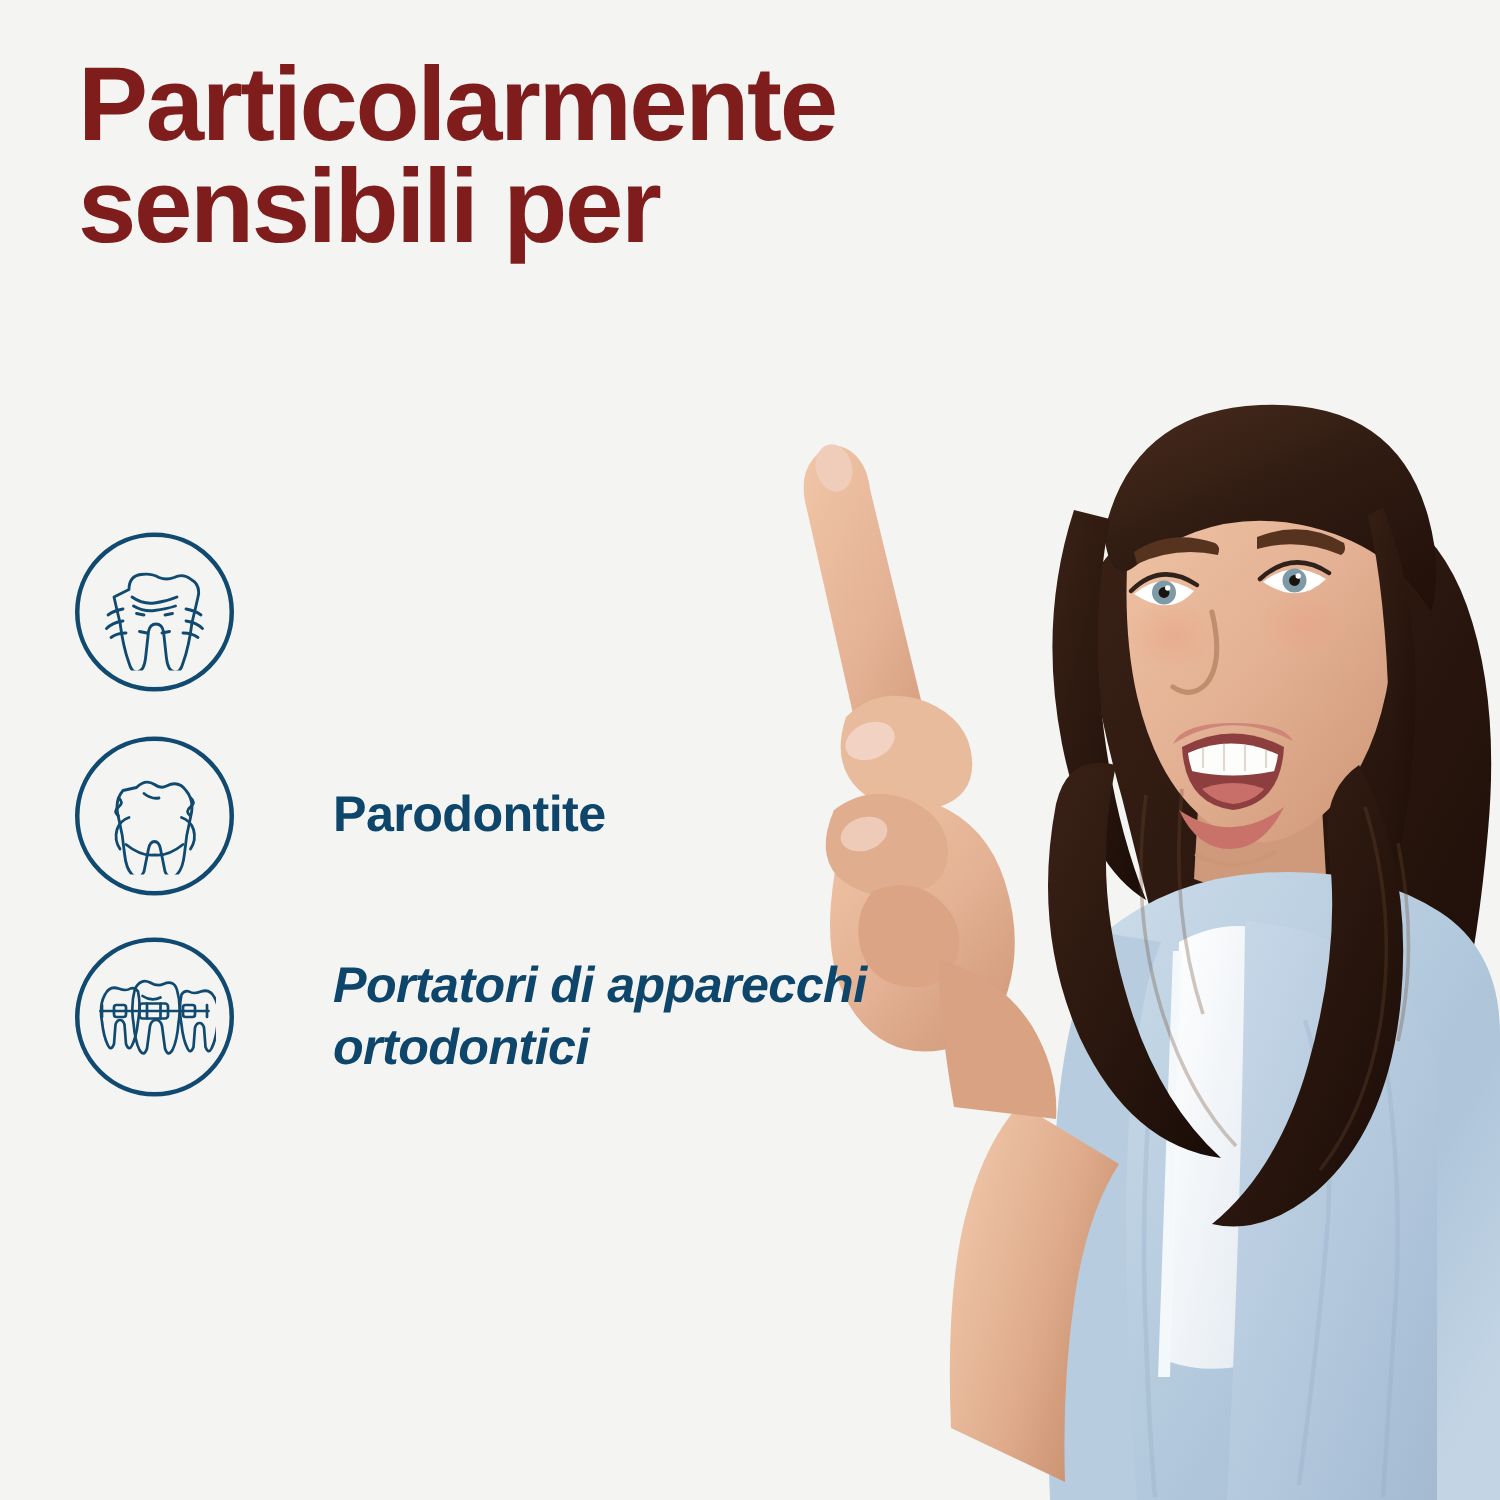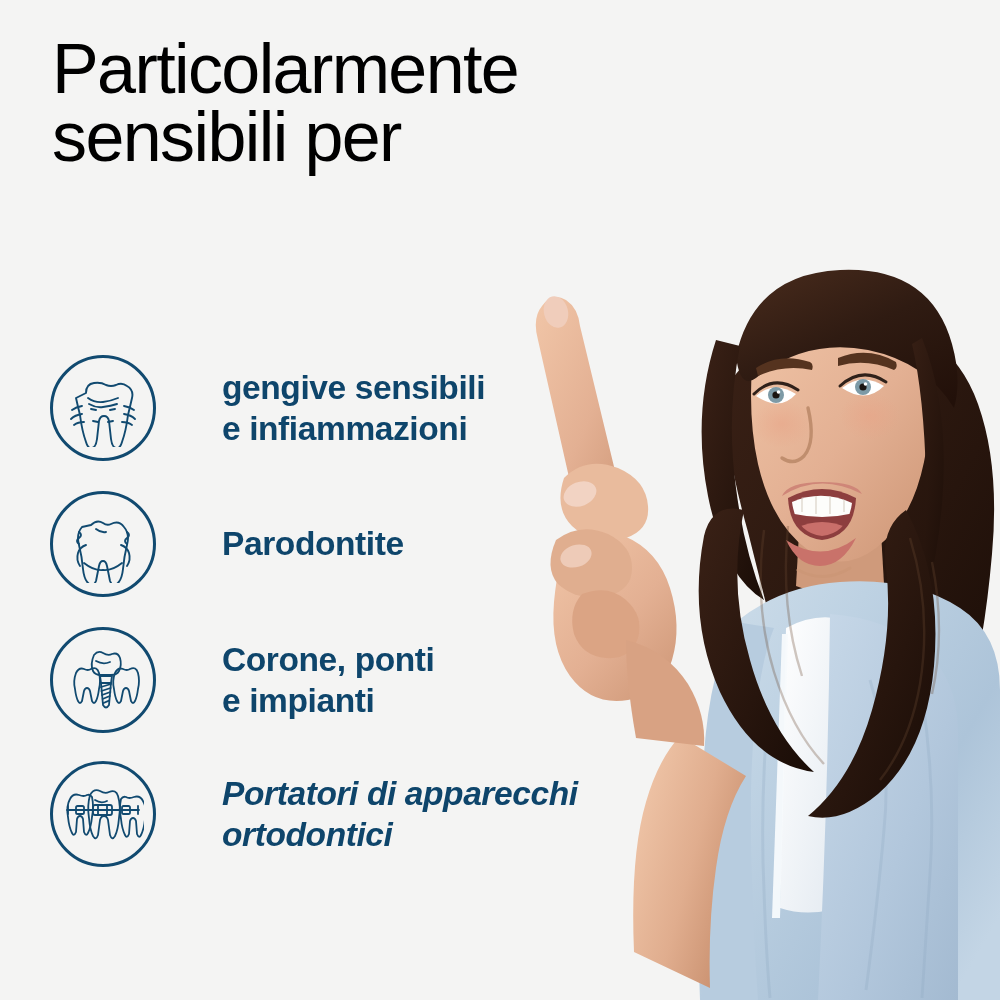--- a/index.html
+++ b/index.html
@@ -17,22 +17,22 @@
     width: 1000px; height: 1000px;
     background: #f4f4f3;
     overflow: hidden;
   }
 
   
   .heading {
     position: absolute;
     left: 52px; top: 36px;
     width: 820px;
-    color: #000000;
-    font-weight: 400;
+    color: #7f1d1d;
+    font-weight: 700;
     font-size: 70px;
     line-height: 0.97;
     letter-spacing: -1.6px;
   }
   .heading .hl { display: block; white-space: pre; }
 
   
   .features {
     position: absolute;
     left: 50px; top: 352px;
@@ -337,22 +337,20 @@
           <path d="M60 37 q6 1 10 4"></path>
           <path d="M60 45 q7 1 11 5"></path>
           <path d="M58 53 q6 0 10 3"></path>
 
           <path d="M27 40 l5 1"></path>
           <path d="M51 40 l-5 1"></path>
           <path d="M29 52 l5 1"></path>
           <path d="M49 52 l-5 1"></path>
         </svg>
       </div>
-      <div class="feature-label">gengive sensibili
-e infiammazioni</div>
     </div>
 
     <div class="feature-row r2">
       <div class="icon-badge">
         <svg width="78" height="78" viewBox="0 0 78 78" fill="none" stroke="#114a70" stroke-width="1.9" stroke-linecap="round" stroke-linejoin="round">
 
           <path d="M27 20 q6 -6 12 -2 q4 3 8 1 q8 -4 13 3 q6 7 3 18
                    q-3 12 -4 24 q-1 10 -5 14 q-5 5 -8 -2 l-3 -15 q-1 -5 -4 -5 q-3 0 -4 5
                    l-3 15 q-3 7 -8 2 q-4 -4 -5 -14 q-1 -12 -4 -24 q-3 -11 3 -18 Z"></path>
 
@@ -365,50 +363,20 @@
           <path d="M15 27 q4 3 0 6 q-4 3 0 6"></path>
 
           <path d="M63 27 q4 3 0 6 q-4 3 0 6"></path>
 
           <path d="M32 24 q5 4 10 3"></path>
         </svg>
       </div>
       <div class="feature-label">Parodontite</div>
     </div>
 
-    <div class="feature-row r3">
-      <div class="icon-badge">
-        <svg width="80" height="80" viewBox="0 0 80 80" fill="none" stroke="#114a70" stroke-width="1.8" stroke-linecap="round" stroke-linejoin="round">
-
-          <path d="M31 15 q4 -5 9 -2 q5 3 9 1 q6 -2 8 4 q2 7 -1 13 q-2 4 -8 4
-                   l-10 0 q-6 0 -8 -4 q-3 -7 1 -16 Z"></path>
-          <path d="M33 21 q7 4 14 1"></path>
-
-          <path d="M37 36 l12 0 l-1 7 l-10 0 Z"></path>
-
-          <path d="M38 43 l10 0 l-2 22 q-3 5 -6 0 Z"></path>
-
-          <path d="M38 47 l10 -3"></path>
-          <path d="M38.4 51 l9.2 -3"></path>
-          <path d="M39 55 l8.4 -3"></path>
-          <path d="M39.6 59 l7.2 -3"></path>
-          <path d="M40.6 63 l5.4 -2.4"></path>
-
-          <path d="M13 33 q3 -6 8 -4 q4 2 7 0 q6 -3 8 4 q2 8 0 16 q-1 8 -3 12
-                   q-2 4 -4 0 l-2 -10 q-1 -3 -3 -3 q-2 0 -3 3 l-2 10 q-2 4 -4 0
-                   q-2 -4 -3 -12 q-2 -8 1 -16 Z"></path>
-
-          <path d="M52 33 q3 -6 8 -4 q4 2 7 0 q6 -3 8 4 q2 8 0 16 q-1 8 -3 12
-                   q-2 4 -4 0 l-2 -10 q-1 -3 -3 -3 q-2 0 -3 3 l-2 10 q-2 4 -4 0
-                   q-2 -4 -3 -12 q-2 -8 1 -16 Z"></path>
-        </svg>
-      </div>
-      <div class="feature-label">Corone, ponti
-e impianti</div>
-    </div>
 
     <div class="feature-row r4">
       <div class="icon-badge">
         <svg width="82" height="82" viewBox="0 0 82 82" fill="none" stroke="#114a70" stroke-width="1.8" stroke-linecap="round" stroke-linejoin="round">
 
           <path d="M8 26 q3 -6 9 -4 q5 2 8 0 q3 -1 5 2 q2 9 0 20 q-1 10 -4 16
                    q-2 4 -4 -1 l-1 -13 q-1 -3 -3 -3 q-2 0 -3 3 l-1 13 q-2 5 -4 1
                    q-3 -6 -4 -16 q-2 -11 2 -18 Z"></path>
 
           <path d="M28 22 q4 -7 10 -4 q5 3 9 1 q7 -3 9 4 q3 10 1 22 q-1 12 -4 18

